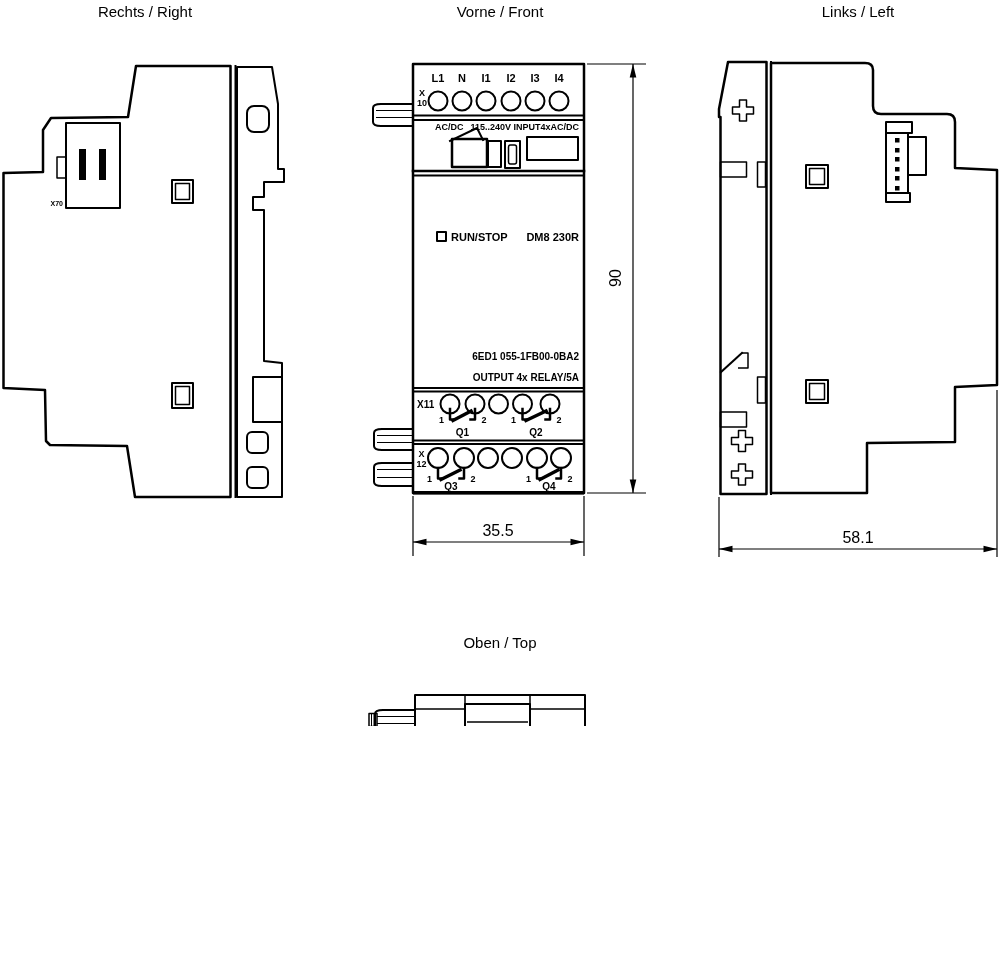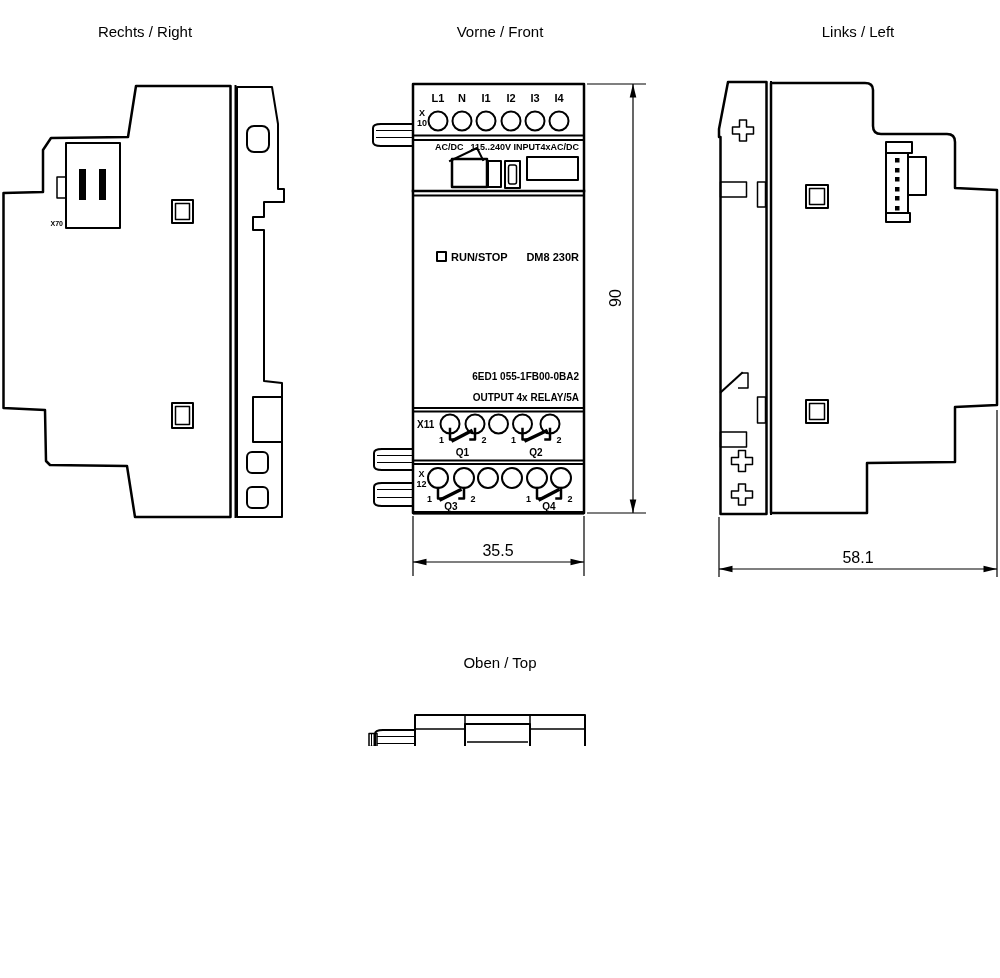--- a/index.html
+++ b/index.html
@@ -1,16 +1,16 @@
 <!DOCTYPE html>
 <html><head>
 <meta charset="utf-8">
 <style>
   html,body{margin:0;padding:0;background:#ffffff;}
-  .stage{width:1000px;height:726px;position:relative;background:#fff;margin-top:20px;}
+  .stage{width:1000px;height:726px;position:relative;background:#fff;}
   svg{display:block;}
   svg text{font-family:"Liberation Sans",sans-serif;fill:#000;}
   .t-title{font-size:15px;}
   .t-dim{font-size:16px;}
   .t-b11{font-size:11px;font-weight:bold;}
   .t-b10{font-size:10px;font-weight:bold;}
   .t-b9{font-size:9px;font-weight:bold;}
   .t-b7{font-size:7px;font-weight:bold;}
   .s25{fill:none;stroke:#000;stroke-width:2.5;stroke-linejoin:round;stroke-linecap:square;}
   .s2{fill:none;stroke:#000;stroke-width:2;stroke-linejoin:round;stroke-linecap:square;}

